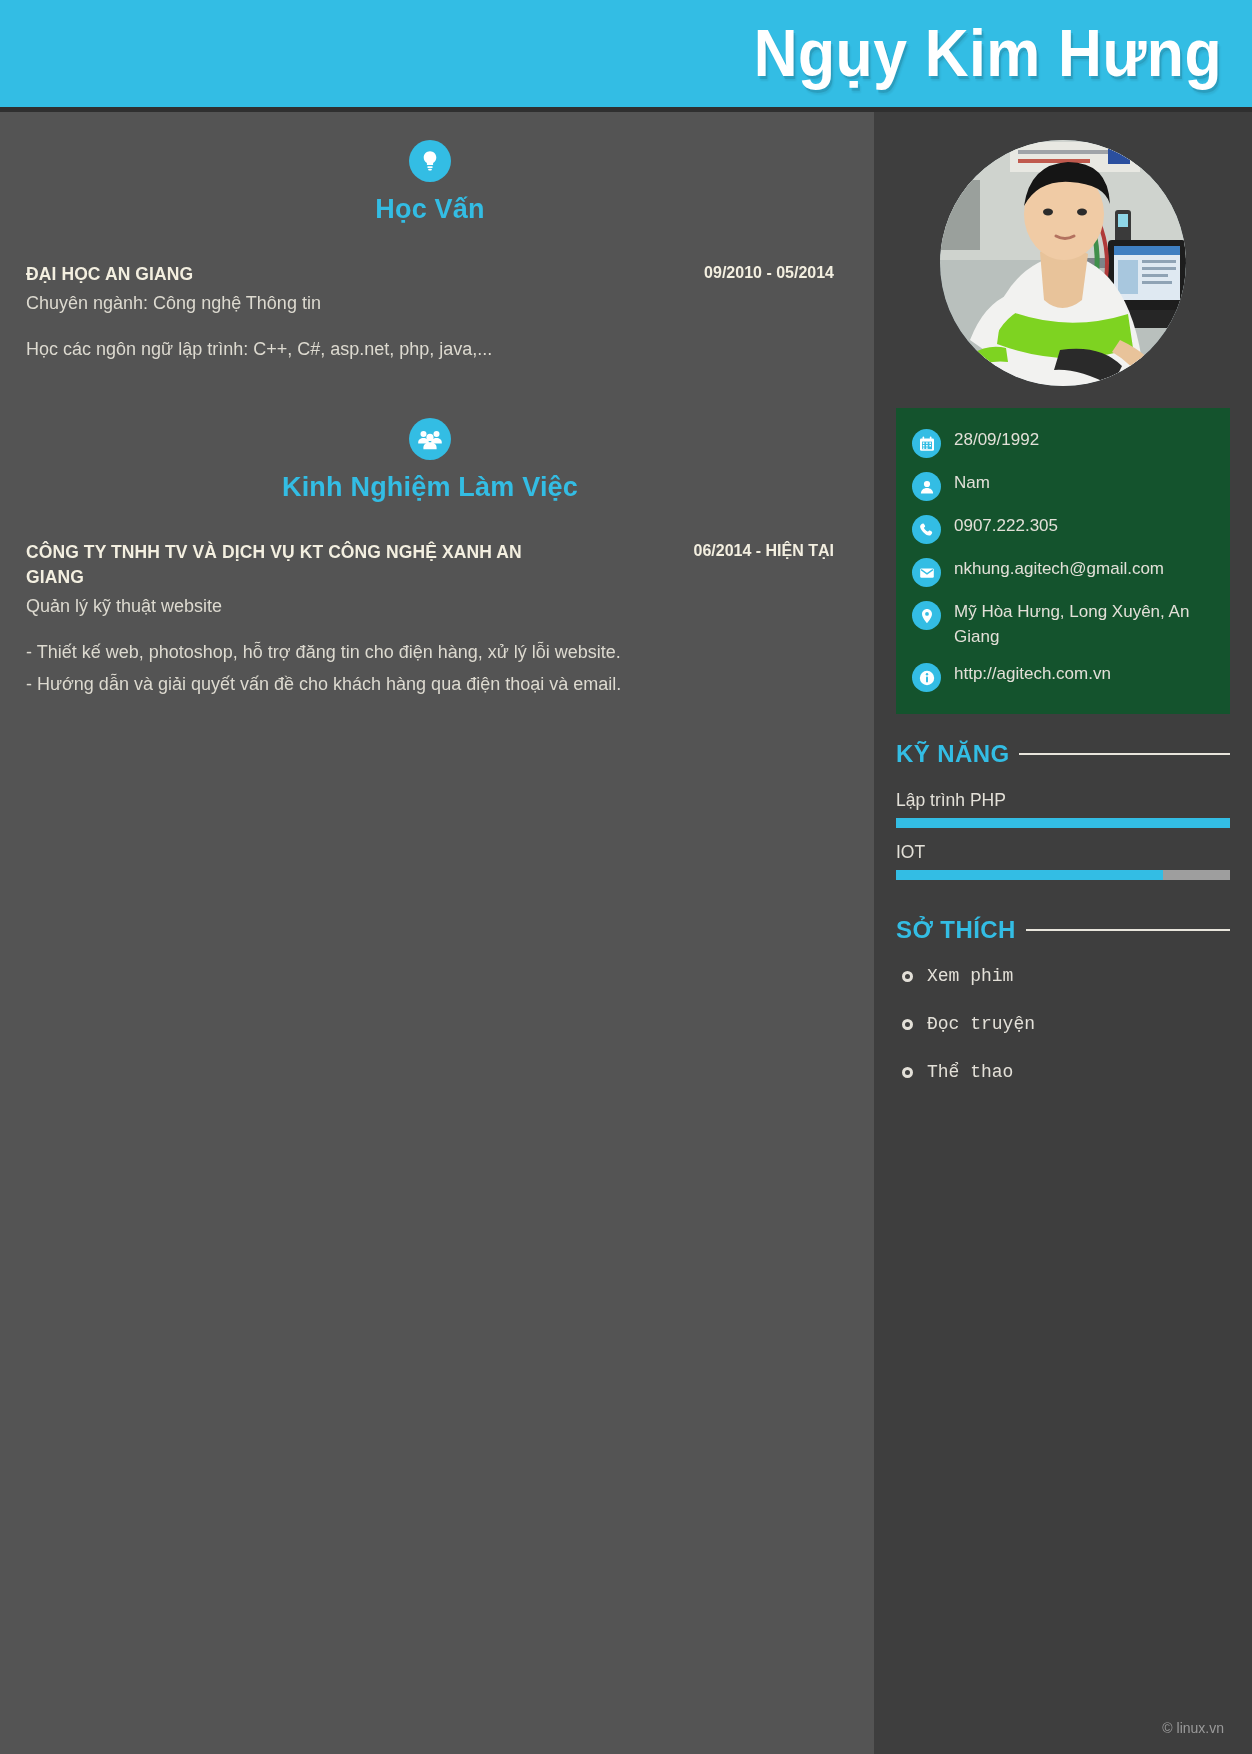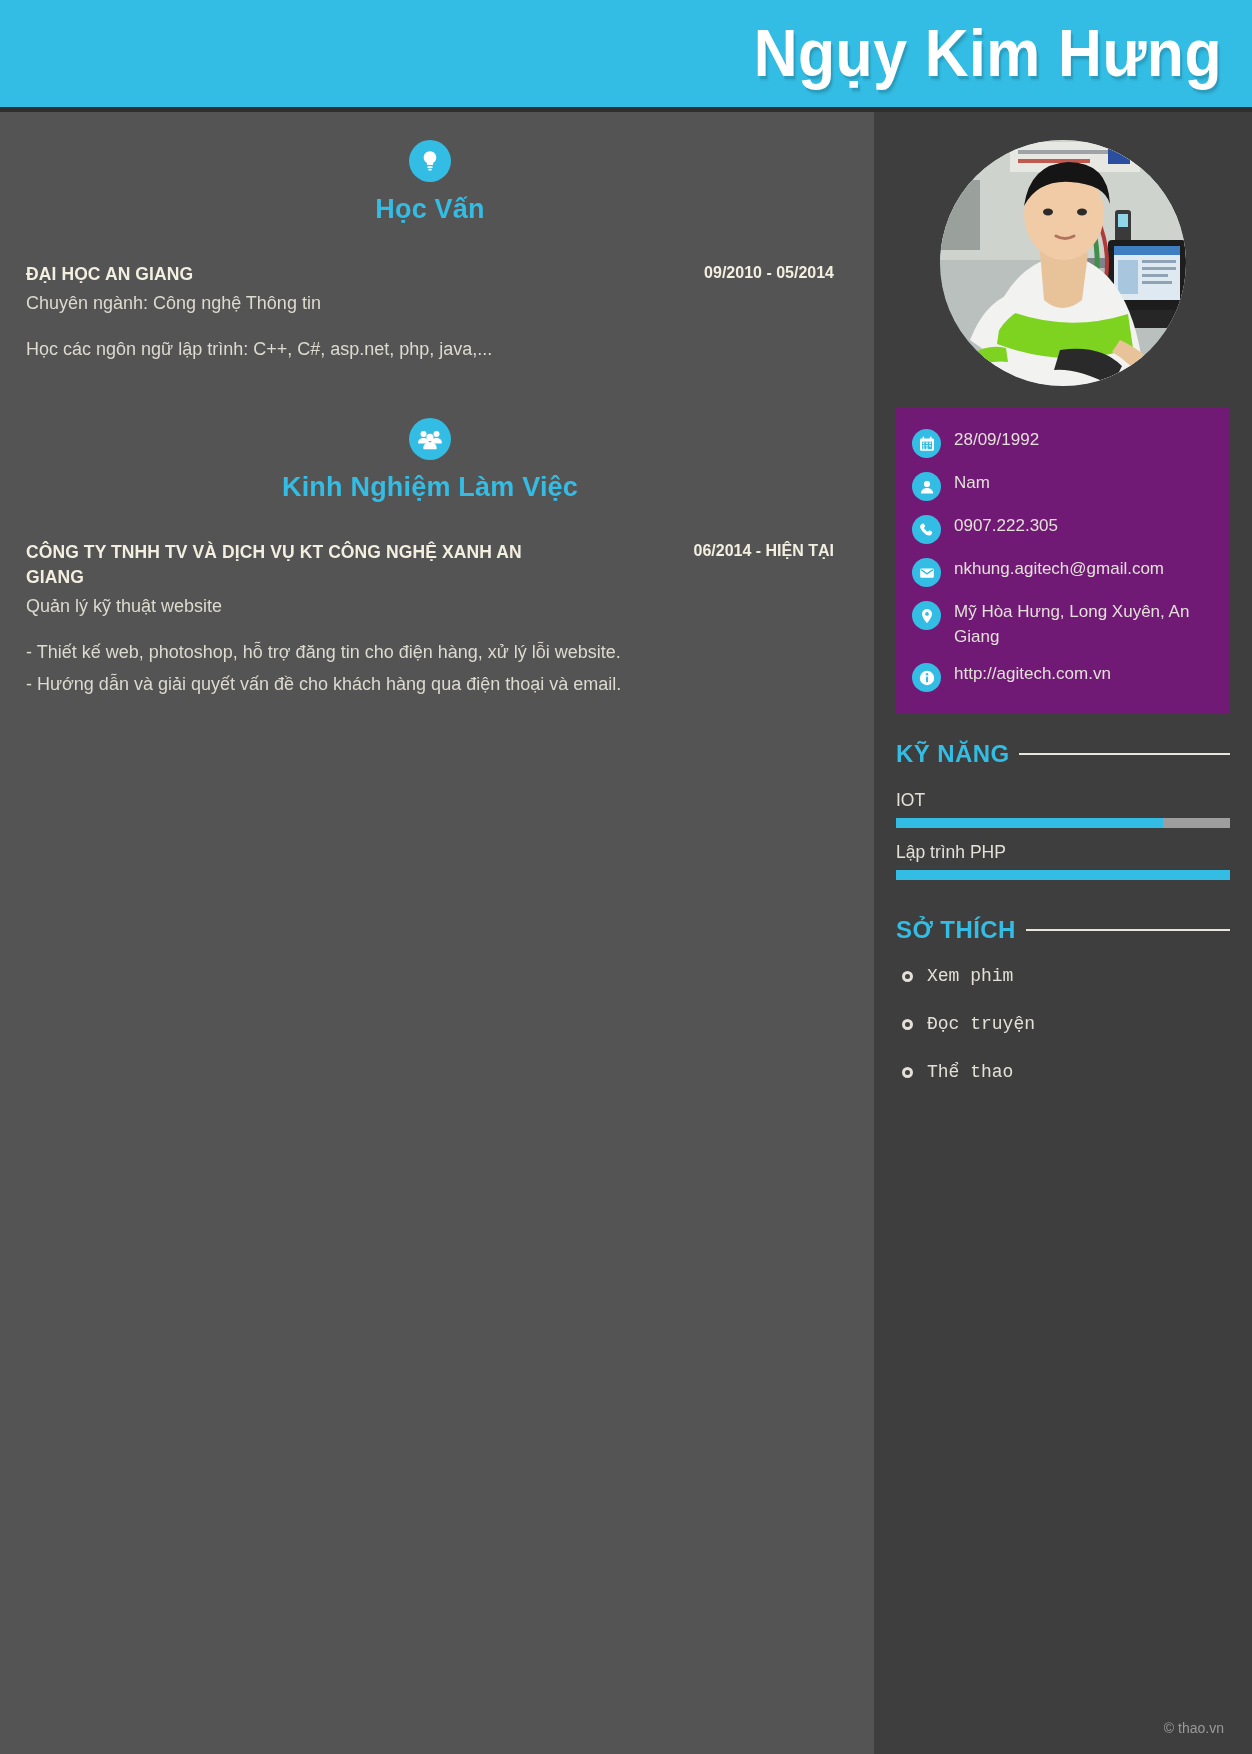--- a/index.html
+++ b/index.html
@@ -152,21 +152,21 @@
   .photo {
     width: 246px; height: 246px;
     border-radius: 50%;
     overflow: hidden;
     position: relative;
     background: #8d9aa0;
   }
   .photo svg { display: block; width: 100%; height: 100%; }
 
   .contact-box {
-    background: #701a75;
+    background: #14532d;
     padding: 20px 16px 22px 16px;
     margin-bottom: 26px;
   }
   .contact-row {
     display: flex;
     align-items: flex-start;
     gap: 13px;
     margin-bottom: 13px;
   }
   .contact-row:last-child { margin-bottom: 0; }
@@ -454,30 +454,30 @@
 
       </div>
 
       <div class="skills-block">
         <div class="side-head">
           <span class="side-title">KỸ NĂNG</span>
           <span class="side-line"></span>
         </div>
 
         <div class="skill">
+          <div class="skill-name">Lập trình PHP</div>
+          <div class="skill-bar">
+            <div class="skill-fill" style="width: 100%;"></div>
+          </div>
+        </div>
+
+        <div class="skill">
           <div class="skill-name">IOT</div>
           <div class="skill-bar">
             <div class="skill-fill" style="width: 80%;"></div>
-          </div>
-        </div>
-
-        <div class="skill">
-          <div class="skill-name">Lập trình PHP</div>
-          <div class="skill-bar">
-            <div class="skill-fill" style="width: 100%;"></div>
           </div>
         </div>
       </div>
 
       <div>
         <div class="side-head">
           <span class="side-title">SỞ THÍCH</span>
           <span class="side-line"></span>
         </div>
 
@@ -493,15 +493,15 @@
           <li class="hobby-item">
             <span class="hobby-bullet"></span>
             <span class="hobby-label">Thể thao</span>
           </li>
         </ul>
       </div>
 
     </div>
   </div>
 
-  <div class="footer">© thao.vn</div>
+  <div class="footer">© linux.vn</div>
 
 </div>
 
 </body></html>

